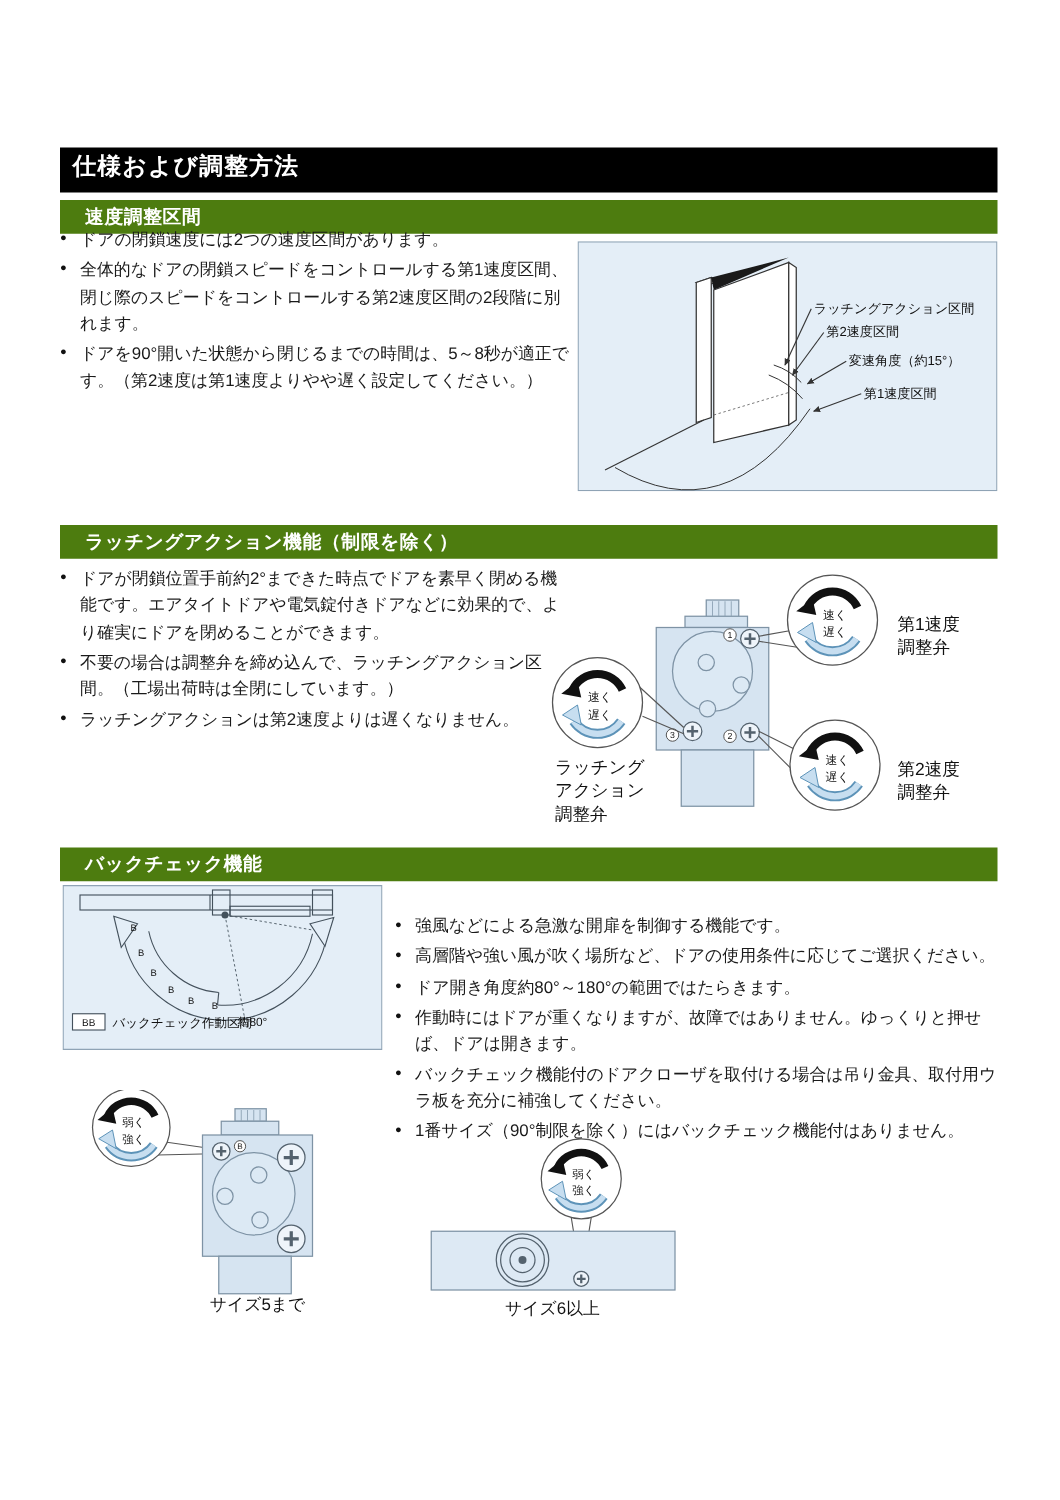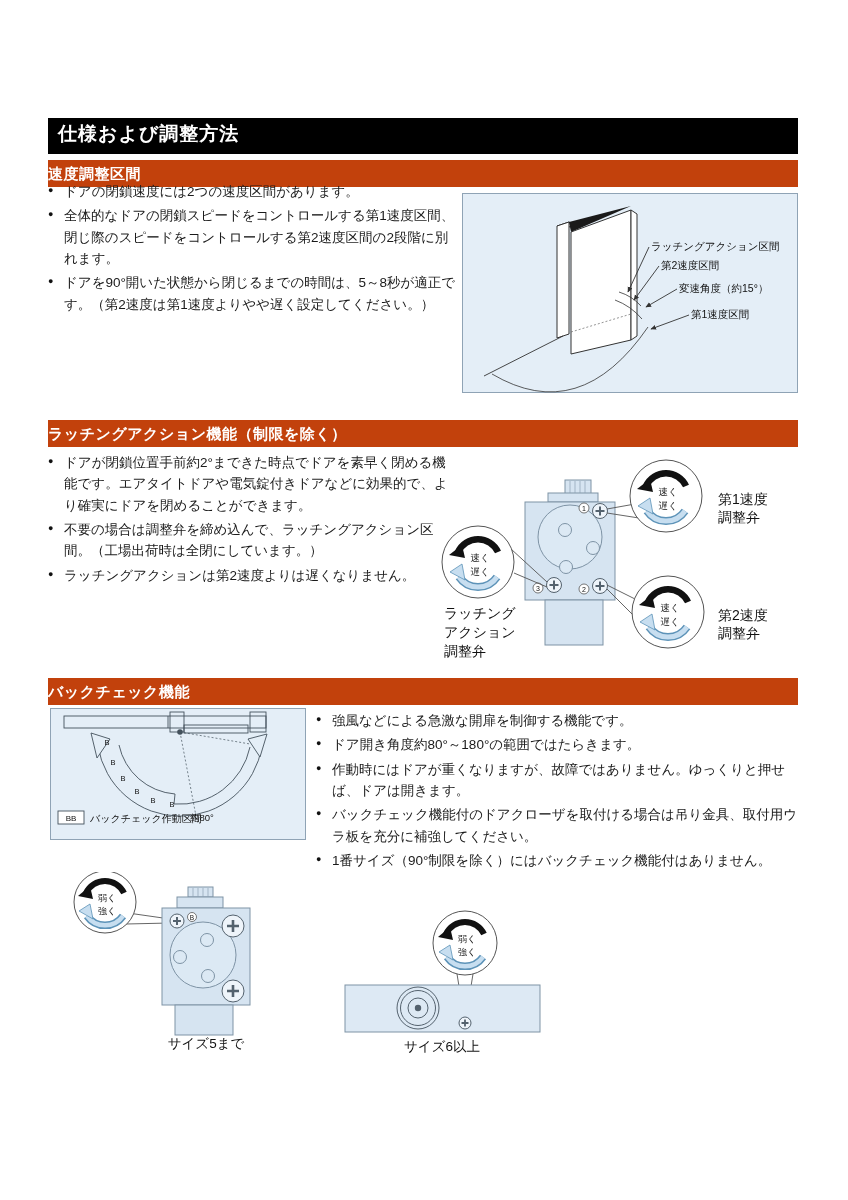--- a/index.html
+++ b/index.html
@@ -8,22 +8,22 @@
     font-family:"Liberation Sans","DejaVu Sans",sans-serif; color:#1a1a1a;
     overflow:hidden; margin:0 auto;
   }
   .bar-black {
     position:absolute; left:48px; top:118px; width:750px; height:36px;
     background:#000; color:#fff; font-size:19px; font-weight:bold;
     line-height:31px; padding-left:10px; box-sizing:border-box; letter-spacing:1px;
   }
   .bar-gray {
     position:absolute; left:48px; width:750px; height:27px;
-    background:#c2410c; color:#fff; font-size:15px; font-weight:bold;
-    line-height:27px; padding-left:0; box-sizing:border-box; letter-spacing:0.5px;
+    background:#4d7c0f; color:#fff; font-size:15px; font-weight:bold;
+    line-height:27px; padding-left:20px; box-sizing:border-box; letter-spacing:0.5px;
   }
   .bullets {
     position:absolute; list-style:none; margin:0; padding:0;
     font-size:13.5px; line-height:1.58;
   }
   .bullets li { position:relative; padding-left:16px; margin-bottom:3px; }
   .bullets li::before {
     content:"●"; position:absolute; left:0; top:2px; font-size:9px; color:#111;
   }
   svg { position:absolute; font-family:inherit; }
@@ -207,22 +207,23 @@
       <text x="87" y="86">B</text>
       <text x="103" y="95">B</text>
       <text x="122" y="99">B</text>
     </g>
     <text x="140" y="113" font-size="9.5">約80°</text>
     <rect x="8" y="103" width="26" height="13" fill="#fff" stroke="#44515c" stroke-width="0.9"></rect>
     <text x="21" y="112.5" font-size="8" text-anchor="middle">BB</text>
     <text x="40" y="113.5" font-size="10">バックチェック作動区間</text>
   </svg>
 
-  <ul class="bullets" style="left:316px; top:710px; width:484px;">
+  <ul class="bullets" style="left:316px; top:730px; width:484px;">
     <li>強風などによる急激な開扉を制御する機能です。</li>
+    <li>高層階や強い風が吹く場所など、ドアの使用条件に応じてご選択ください。</li>
     <li>ドア開き角度約80°～180°の範囲ではたらきます。</li>
     <li>作動時にはドアが重くなりますが、故障ではありません。ゆっくりと押せば、ドアは開きます。</li>
     <li>バックチェック機能付のドアクローザを取付ける場合は吊り金具、取付用ウラ板を充分に補強してください。</li>
     <li>1番サイズ（90°制限を除く）にはバックチェック機能付はありません。</li>
   </ul>
 
   <svg style="left:70px; top:872px;" width="270" height="182" viewBox="0 0 270 182">
     <g stroke="#555" stroke-width="0.9">
       <line x1="58" y1="41" x2="100" y2="47"></line>
         <line x1="56" y1="52" x2="100" y2="51"></line>

